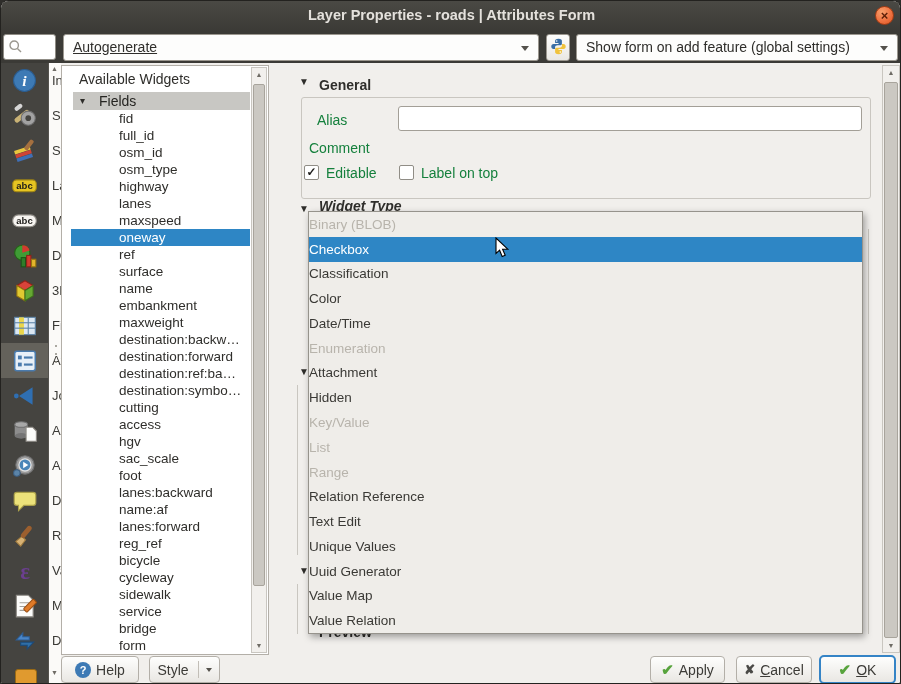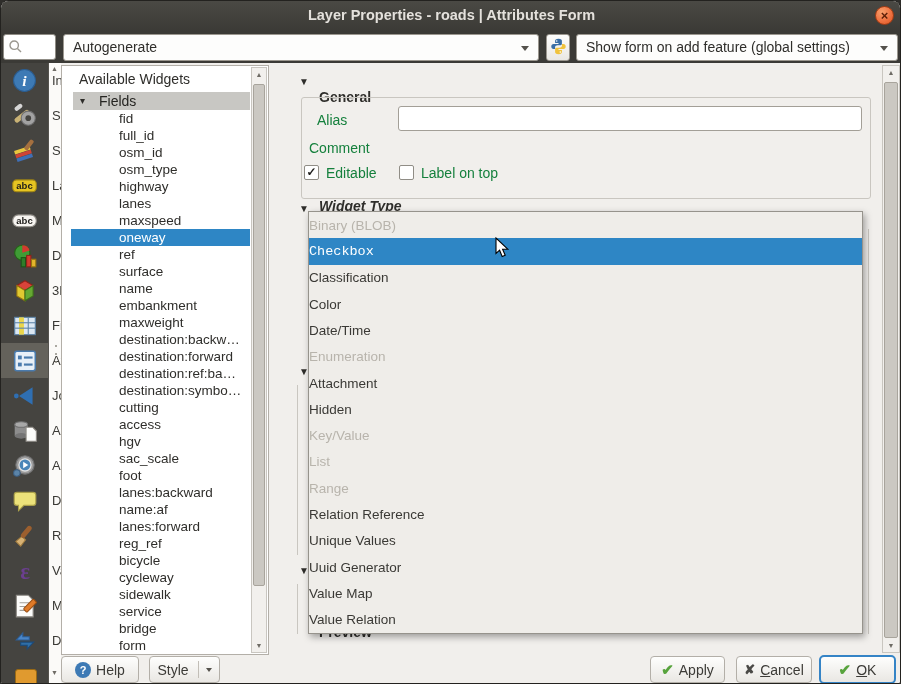--- a/index.html
+++ b/index.html
@@ -18,21 +18,21 @@
   .toolbar{position:absolute;left:0;top:30px;width:901px;height:32px;background:#3b3a36;}
   .searchbox{position:absolute;left:2px;top:3px;width:53px;height:26px;background:#ffffff;
              border:1px solid #8f8c85;border-radius:3px;box-sizing:border-box;}
   .searchbox svg{position:absolute;left:4px;top:4px;}
   .combo{position:absolute;top:3px;height:27px;background:#fdfdfc;border:1px solid #9b978f;
          border-radius:3px;box-sizing:border-box;font-size:14px;color:#2f2e2b;
          line-height:25px;padding-left:9px;}
   .combo .arrow{position:absolute;right:9px;top:11px;width:0;height:0;
                 border-left:4px solid transparent;border-right:4px solid transparent;
                 border-top:5px solid #55524c;}
-  .combo-autogen{left:62px;width:476px;}
+  .combo-autogen{left:62px;width:476px;text-decoration:underline;}
   .combo-showform{left:575px;width:322px;}
   .pybtn{position:absolute;left:545px;top:3px;width:24px;height:27px;border:1px solid #9b978f;
          border-radius:3px;background:linear-gradient(#fdfdfc,#e9e7e3);padding:0;}
   
   .rail{position:absolute;left:0;top:62px;width:47px;height:622px;background:#454440;}
   .rail-row{height:35px;display:flex;align-items:center;justify-content:center;}
   .rail-row.sel{background:#64625b;}
   .rail-row svg{display:block;}
   .rail-part{position:absolute;left:14px;top:668px;width:20px;height:16px;background:#e09a2f;
              border:1px solid #9a6a14;border-radius:3px;}
@@ -74,21 +74,21 @@
   .checkbox{position:absolute;width:15px;height:15px;background:#fff;border:1px solid #908d86;
             border-radius:2px;box-sizing:border-box;z-index:1;text-align:center;
             font-size:12px;line-height:13px;color:#1d1c1a;font-weight:bold;}
   .frag{position:absolute;background:#c9c6c0;z-index:1;}
   
   .dropdown{position:absolute;left:307px;top:210px;width:555px;height:423px;background:#efede9;
             border:1px solid #96938c;box-sizing:border-box;z-index:5;
             box-shadow:2px 3px 7px rgba(0,0,0,.35);display:flex;flex-direction:column;}
   .dd-item{flex:1;font-size:13.5px;color:#3a3935;display:flex;align-items:center;}
   .dd-item.disabled{color:#b8b4ac;}
-  .dd-item.sel{background:#2e86c5;color:#ffffff;font-family:Liberation Mono, monospace;}
+  .dd-item.sel{background:#2e86c5;color:#ffffff;}
   .cursor{position:absolute;left:494px;top:236px;z-index:10;}
   
   .btn{position:absolute;height:27px;background:linear-gradient(#fefefd,#e9e7e3);
        border:1px solid #b3afa8;border-radius:4px;box-sizing:border-box;font-size:14px;
        color:#3c3b37;display:flex;align-items:center;justify-content:center;gap:5px;
        font-family:"Liberation Sans",sans-serif;}
   .btn .u{text-decoration:underline;}
   .btn-help{left:60px;top:655px;width:78px;}
   .btn-style{left:148px;top:655px;width:71px;}
   .btn-style .sep{width:1px;height:17px;background:#c2beb7;margin:0 2px 0 4px;}
@@ -370,21 +370,21 @@
         <div class="field-row">form</div>
       </div>
     <div class="vscroll w-scroll">
       <span class="a-up">▲</span>
       <div class="thumb" style="top:16px;height:500px;"></div>
       <span class="a-dn">▼</span>
     </div>
   </div>
 
   <span class="sec-tri" style="left:298px;top:75px;">▼</span>
-  <span class="sec-title" style="left:318px;top:88px;">General</span>
+  <span class="sec-title" style="left:318px;top:76px;">General</span>
   <div class="gbox" style="left:300px;top:96px;width:568px;height:100px;"></div>
   <span class="flabel" style="left:316px;top:111px;">Alias</span>
   <input class="alias-input" value="" style="">
   <span class="flabel" style="left:308px;top:139px;">Comment</span>
   <span class="checkbox" style="left:303px;top:164px;">✓</span>
   <span class="flabel" style="left:325px;top:164px;">Editable</span>
   <span class="checkbox" style="left:398px;top:164px;"></span>
   <span class="flabel" style="left:420px;top:164px;">Label on top</span>
 
   <span class="sec-tri" style="left:298px;top:202px;">▼</span>
@@ -409,20 +409,21 @@
       <div class="dd-item">Classification</div>
       <div class="dd-item">Color</div>
       <div class="dd-item">Date/Time</div>
       <div class="dd-item disabled">Enumeration</div>
       <div class="dd-item">Attachment</div>
       <div class="dd-item">Hidden</div>
       <div class="dd-item disabled">Key/Value</div>
       <div class="dd-item disabled">List</div>
       <div class="dd-item disabled">Range</div>
       <div class="dd-item">Relation Reference</div>
+      <div class="dd-item">Text Edit</div>
       <div class="dd-item">Unique Values</div>
       <div class="dd-item">Uuid Generator</div>
       <div class="dd-item">Value Map</div>
       <div class="dd-item">Value Relation</div>
     </div>
 
   <svg class="cursor" width="15" height="22" viewBox="0 0 15 22">
     <path d="M1 1 L1 16.5 L4.6 13.2 L7.2 19.6 L10.2 18.3 L7.6 12.2 L12.8 12.2 Z" fill="#ffffff" stroke="#000000" stroke-width="1.1"></path>
   </svg>
 

